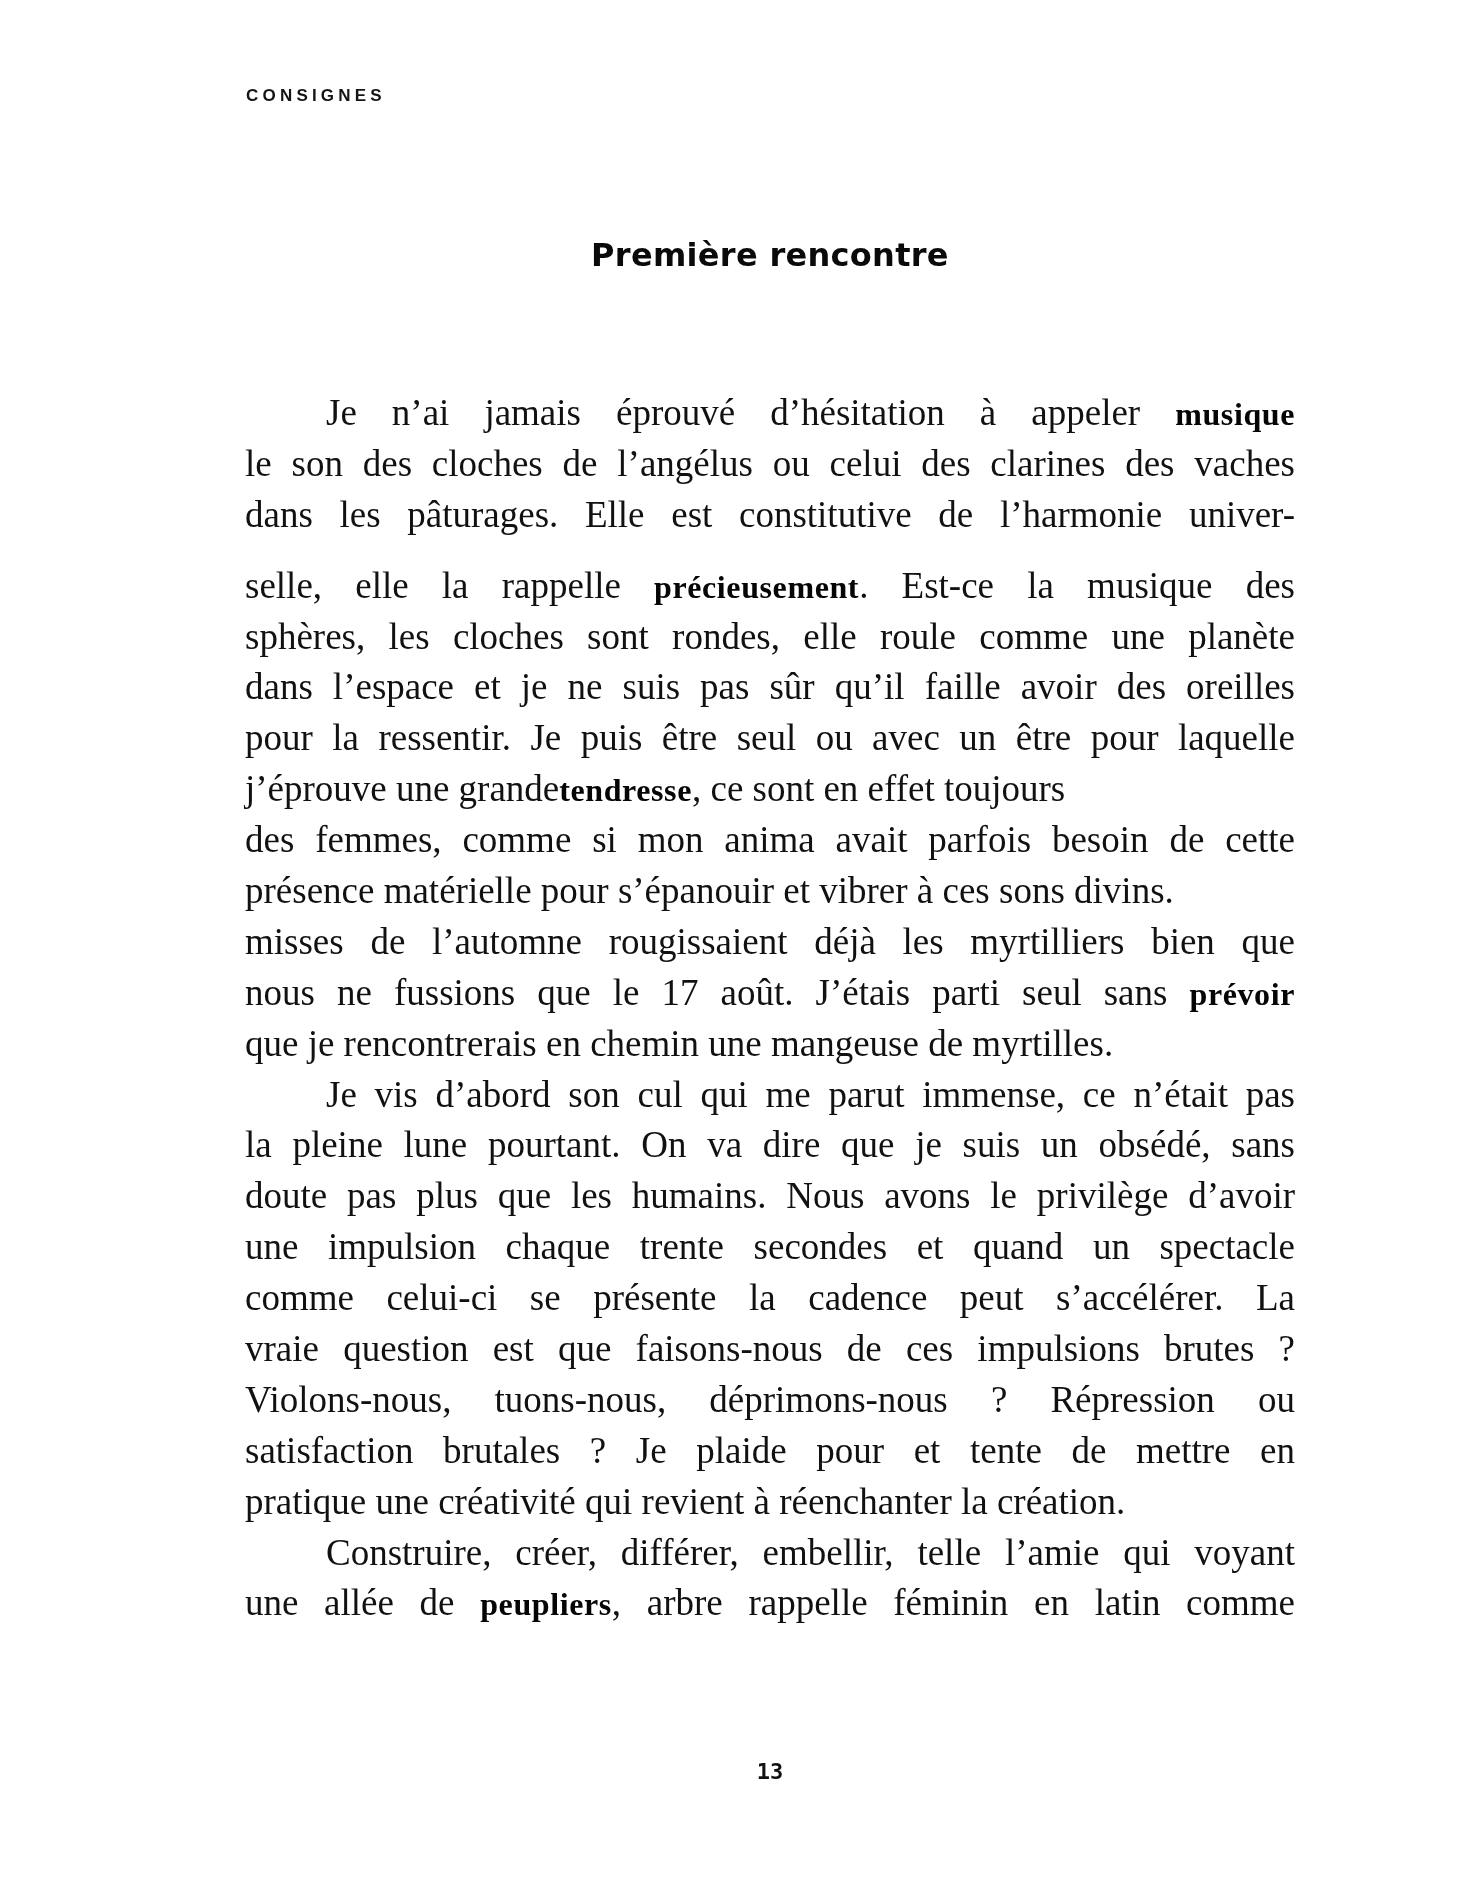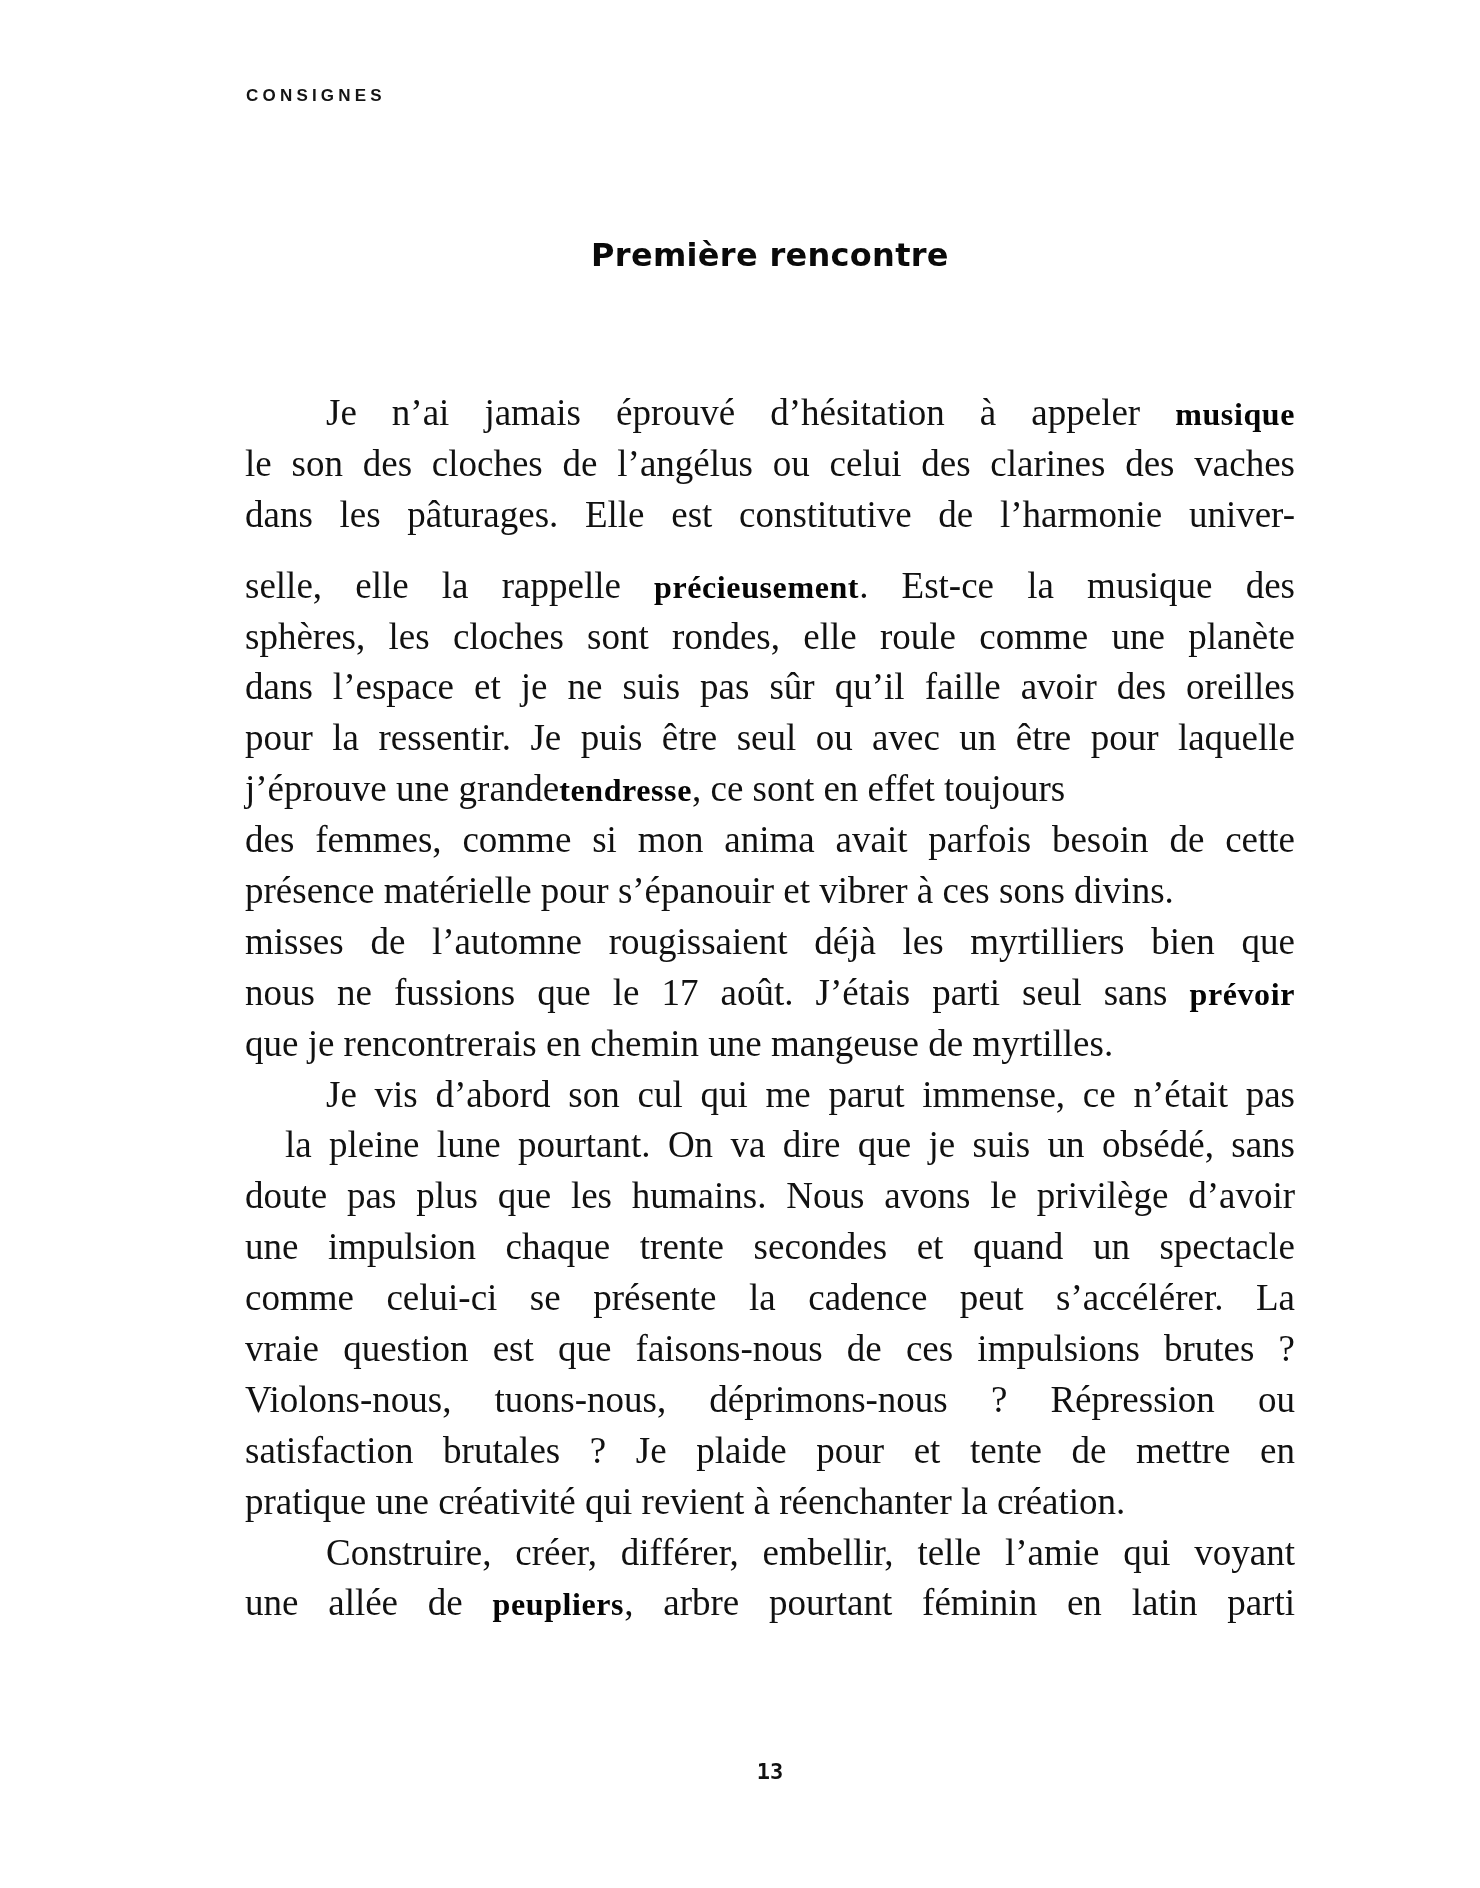--- a/index.html
+++ b/index.html
@@ -93,25 +93,25 @@
   <span class="line" style="word-spacing: 0px;"><span>sphères, les cloches sont rondes, elle roule comme une planète</span></span>
   <span class="line" style="word-spacing: 0px;"><span>dans l’espace et je ne suis pas sûr qu’il faille avoir des oreilles</span></span>
   <span class="line" style="word-spacing: 0px;"><span>pour la ressentir. Je puis être seul ou avec un être pour laquelle</span></span>
   <span class="line" style="font-size: 36.9994px;"><span style="display: inline-block; transform-origin: left center;">j’éprouve une grande </span><strong class="kw" style="display: inline-block; transform-origin: left center; font-size: 31.9995px;">tendresse</strong><span style="display: inline-block; transform-origin: left center;">, ce sont en effet toujours</span></span>
   <span class="line" style="word-spacing: 0px;"><span>des femmes, comme si mon anima avait parfois besoin de cette</span></span>
   <span class="line last"><span>présence matérielle pour s’épanouir et vibrer à ces sons divins.</span></span>
   <span class="line" style="word-spacing: 0px;"><span>misses de l’automne rougissaient déjà les myrtilliers bien que</span></span>
   <span class="line" style="word-spacing: 0px;"><span>nous ne fussions que le 17 août. J’étais parti seul sans </span><strong class="kw">prévoir</strong><span></span></span>
   <span class="line last"><span>que je rencontrerais en chemin une mangeuse de myrtilles.</span></span>
   <span class="line indent" style="word-spacing: 0px;"><span>Je vis d’abord son cul qui me parut immense, ce n’était pas</span></span>
-  <span class="line" style="word-spacing: 0px; margin-left: 40px;"><span>la pleine lune pourtant. On va dire que je suis un obsédé, sans</span></span>
+  <span class="line" style="word-spacing: 0px;"><span>la pleine lune pourtant. On va dire que je suis un obsédé, sans</span></span>
   <span class="line" style="word-spacing: 0px;"><span>doute pas plus que les humains. Nous avons le privilège d’avoir</span></span>
   <span class="line" style="word-spacing: 0px;"><span>une impulsion chaque trente secondes et quand un spectacle</span></span>
   <span class="line" style="word-spacing: 0px;"><span>comme celui-ci se présente la cadence peut s’accélérer. La</span></span>
   <span class="line" style="word-spacing: 0px;"><span>vraie question est que faisons-nous de ces impulsions brutes ?</span></span>
   <span class="line" style="word-spacing: 0px;"><span>Violons-nous, tuons-nous, déprimons-nous ? Répression ou</span></span>
   <span class="line" style="word-spacing: 0px;"><span>satisfaction brutales ? Je plaide pour et tente de mettre en</span></span>
   <span class="line last"><span>pratique une créativité qui revient à réenchanter la création.</span></span>
   <span class="line indent" style="word-spacing: 0px;"><span>Construire, créer, différer, embellir, telle l’amie qui voyant</span></span>
-  <span class="line" style="word-spacing: 0px;"><span>une allée de </span><strong class="kw">peupliers</strong><span>, arbre pourtant féminin en latin parti</span></span>
+  <span class="line" style="word-spacing: 0px;"><span>une allée de </span><strong class="kw">peupliers</strong><span>, arbre rappelle féminin en latin comme</span></span>
 </div>
 
 <div class="page-number">13</div>
 
 </body></html>

